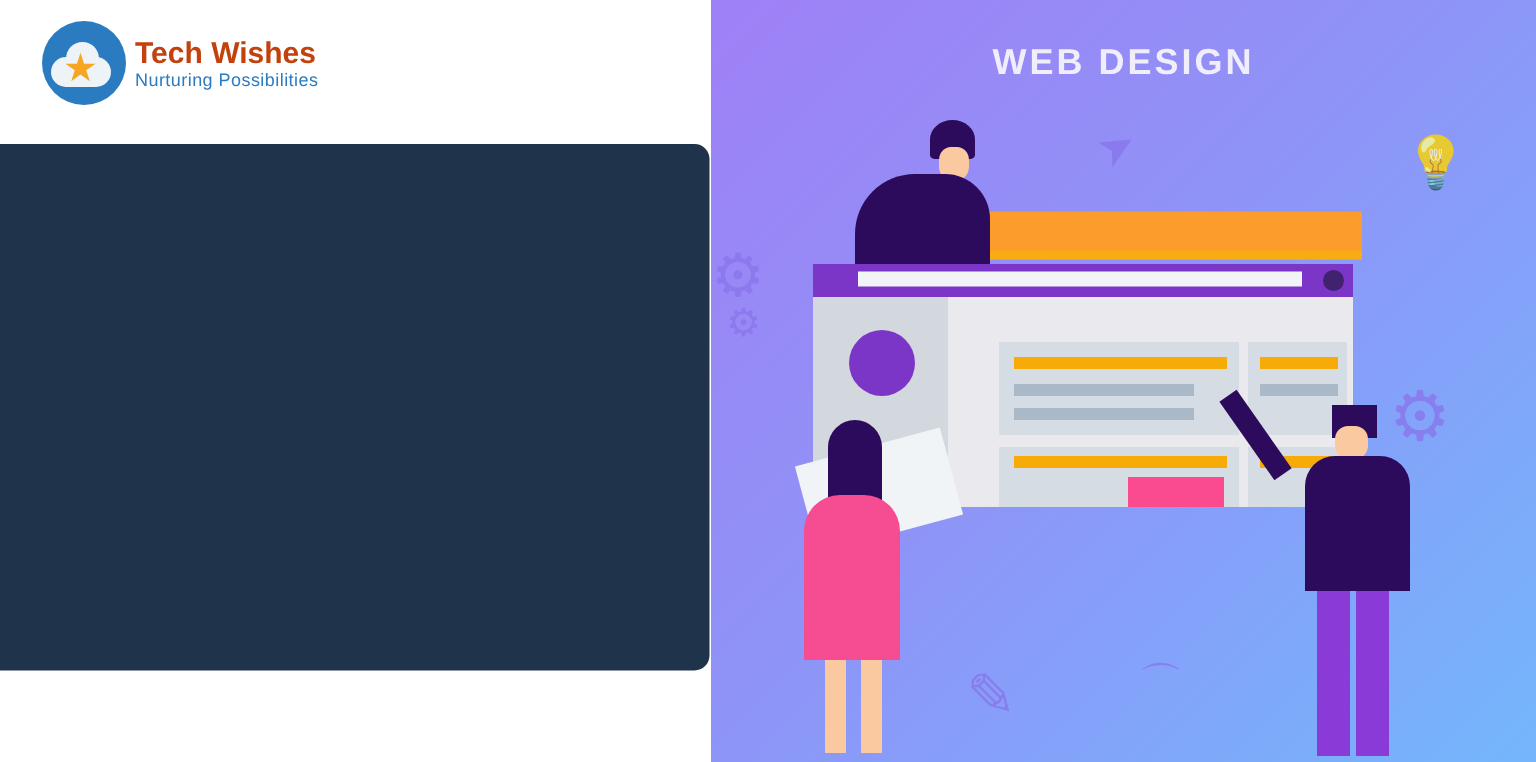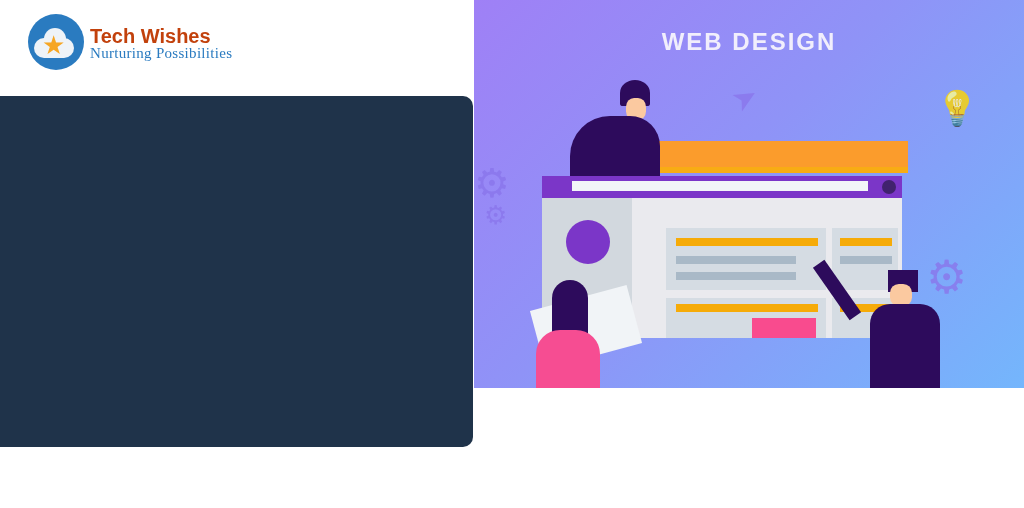--- a/index.html
+++ b/index.html
@@ -5,24 +5,24 @@
   html,body{margin:0;padding:0;}
   body{width:1024px;height:508px;position:relative;overflow:hidden;background:#ffffff;font-family:"Liberation Sans",sans-serif;}
   .left{position:absolute;left:0;top:0;width:474px;height:508px;background:#fff;}
   .logo{position:absolute;left:28px;top:14px;display:flex;align-items:center;}
   .logo-circle{width:56px;height:56px;border-radius:50%;background:#2a7bc0;position:relative;overflow:hidden;}
   .logo-cloud{position:absolute;left:6px;top:24px;width:40px;height:20px;background:#eef3f8;border-radius:12px;}
   .logo-cloud:before{content:"";position:absolute;left:10px;top:-10px;width:22px;height:22px;border-radius:50%;background:#eef3f8;}
   .logo-star{position:absolute;left:14px;top:18px;color:#f6a623;font-size:26px;line-height:26px;}
   .logo-text{margin-left:6px;}
   .brand{color:#c2410c;font-weight:bold;font-size:20px;line-height:22px;}
-  .tagline{color:#2a7bc0;font-size:15px;letter-spacing:.3px;line-height:13px;font-family:Liberation Serif, serif;}
+  .tagline{color:#2a7bc0;font-size:12px;letter-spacing:.3px;line-height:13px;}
   .panel{position:absolute;left:0;top:96px;width:473px;height:351px;background:#1f334a;border-radius:0 10px 10px 0;}
   .headline{position:absolute;left:22px;top:164px;width:440px;color:#f7bf1e;font-weight:bold;font-size:38px;line-height:56px;font-family:"DejaVu Sans",sans-serif;letter-spacing:-0.5px;}
-  .right{position:absolute;left:474px;top:0;width:550px;height:388px;background:linear-gradient(135deg,#9f80f6 0%,#8f93f7 45%,#74b6fc 100%);overflow:hidden;}
+  .right{position:absolute;left:474px;top:0;width:550px;height:508px;background:linear-gradient(135deg,#9f80f6 0%,#8f93f7 45%,#74b6fc 100%);overflow:hidden;}
   .webtitle{position:absolute;left:0;width:550px;top:28px;text-align:center;color:#f1eefc;font-weight:bold;font-size:24px;letter-spacing:2px;}
   .browser{position:absolute;left:68px;top:176px;width:360px;height:162px;background:#eaeaee;}
   .bar{position:absolute;left:0;top:0;width:360px;height:22px;background:#7b36c8;}
   .url{position:absolute;left:30px;top:5px;width:296px;height:10px;background:#f2f5f8;}
   .dot{position:absolute;right:6px;top:4px;width:14px;height:14px;border-radius:50%;background:#41226e;}
   .side{position:absolute;left:0;top:22px;width:90px;height:140px;background:#d2d8de;}
   .avatar{position:absolute;left:24px;top:22px;width:44px;height:44px;border-radius:50%;background:#7b36c8;}
   .card{position:absolute;background:#d5dce3;}
   .ybar{position:absolute;height:8px;background:#f6ab08;}
   .gbar{position:absolute;height:8px;background:#a9b9c7;}

